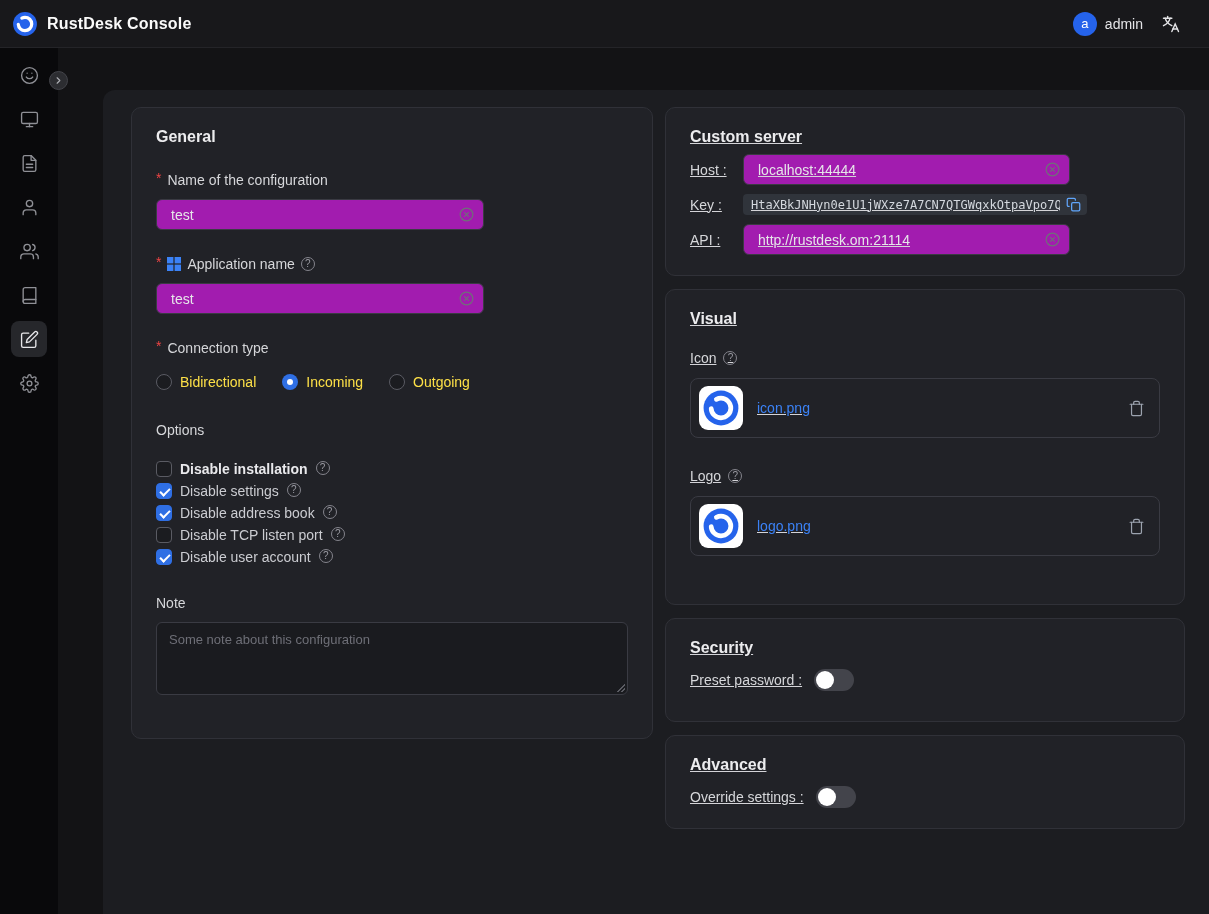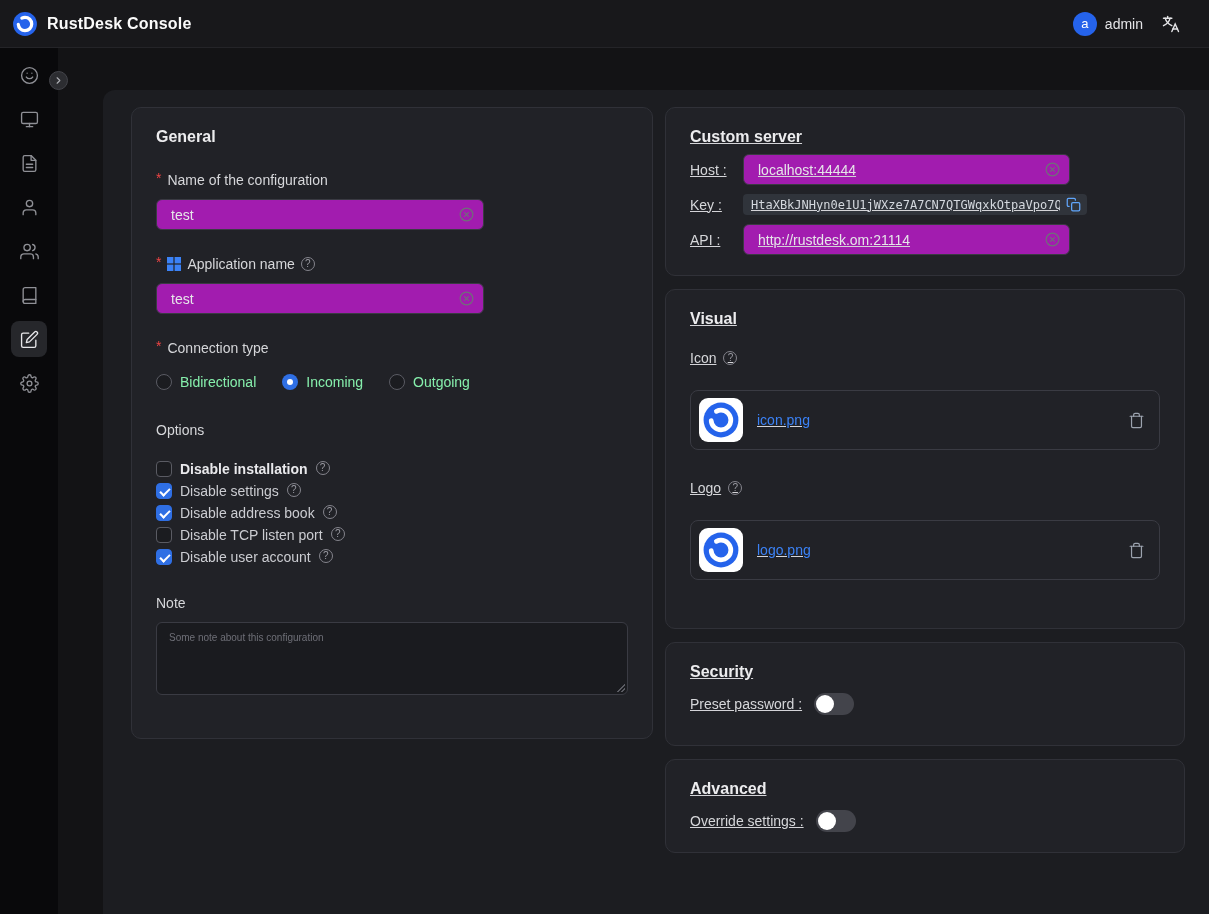--- a/index.html
+++ b/index.html
@@ -80,42 +80,42 @@
     border:1px solid #3a3b43; border-radius:6px; display:flex; align-items:center;
     padding:0 8px 0 12px;
   }
   .text-input input{
     flex:1; background:transparent; border:none; outline:none; color:#e6e6e9;
     font-size:14px; font-family:"Liberation Sans", sans-serif; min-width:0;
   }
   .clear-btn{ flex:none; cursor:pointer; display:flex; }
 
   .radio-row{ display:flex; gap:26px; margin-top:18px; }
-  .radio-opt{ display:flex; align-items:center; gap:8px; cursor:pointer; color:#86efac; }
+  .radio-opt{ display:flex; align-items:center; gap:8px; cursor:pointer; color:#fde047; }
   .radio{ width:16px; height:16px; border-radius:50%; border:1.5px solid #5a5b63; position:relative; flex:none; background:#1b1c20; }
   .radio.checked{ border:none; background:#2f6fe4; }
   .radio.checked::after{ content:""; position:absolute; left:5px; top:5px; width:6px; height:6px; border-radius:50%; background:#fff; }
 
   .options-label{ margin-top:32px; color:#d6d7da; }
   .check-list{ margin-top:23px; display:flex; flex-direction:column; gap:6px; }
   .check-row{ display:flex; align-items:flex-start; gap:8px; cursor:pointer; color:#cbccd1; }
   .check-row.bold .check-label{ font-weight:700; color:#e9e9ec; }
   .checkbox{ width:16px; height:16px; border-radius:4px; border:1px solid #5a5b63; background:#1b1c20; position:relative; flex:none; }
   .checkbox.checked{ background:#2f6fe4; border-color:#2f6fe4; }
   .checkbox.checked::after{
     content:""; position:absolute; left:5px; top:2px; width:4px; height:8px;
     border:solid #fff; border-width:0 2px 2px 0; transform:rotate(45deg);
   }
 
   .note-label{ margin-top:30px; color:#d6d7da; }
   .note-area{ position:relative; margin-top:11px; width:472px; }
   .note-area textarea{
     width:100%; height:73px; background:#1a1b1f; border:1px solid #3a3b43;
     border-radius:6px; resize:none; padding:9px 12px; color:#e6e6e9;
-    font-family:"Liberation Sans", sans-serif; font-size:10px; outline:none;
+    font-family:"Liberation Sans", sans-serif; font-size:13px; outline:none;
   }
   .note-area textarea::placeholder{ color:#6e6f77; }
   .resize-grip{
     position:absolute; right:3px; bottom:6px; width:10px; height:10px;
     background:
       linear-gradient(135deg, transparent 0 58%, #5b5c63 58% 66%, transparent 66% 78%, #5b5c63 78% 86%, transparent 86%);
   }
 
   
   .srv-rows{ margin-top:8px; display:flex; flex-direction:column; gap:9px; }
@@ -129,21 +129,21 @@
   .key-chip code{
     font-family:"DejaVu Sans Mono", monospace; font-size:12px; color:#d4d8de;
     white-space:nowrap; overflow:hidden;
   }
   .copy-btn{ flex:none; cursor:pointer; display:flex; }
 
   
   .card.visual{ padding-bottom:48px; }
   .vis-label{ display:flex; align-items:center; gap:7px; margin-top:22px; color:#d6d7da; }
   .file-box{
-    margin-top:24px; border:1px solid #3a3b43; border-radius:8px; height:60px;
+    margin-top:12px; border:1px solid #3a3b43; border-radius:8px; height:60px;
     display:flex; align-items:center; padding:0 14px 0 8px; background:#212227;
   }
   .thumb{
     width:44px; height:44px; border-radius:9px; background:#ffffff;
     display:flex; align-items:center; justify-content:center; flex:none;
   }
   .file-link{ margin-left:14px; color:#3b82f6; cursor:pointer; text-decoration:none; }
   .trash-btn{ margin-left:auto; cursor:pointer; display:flex; }
 
   

